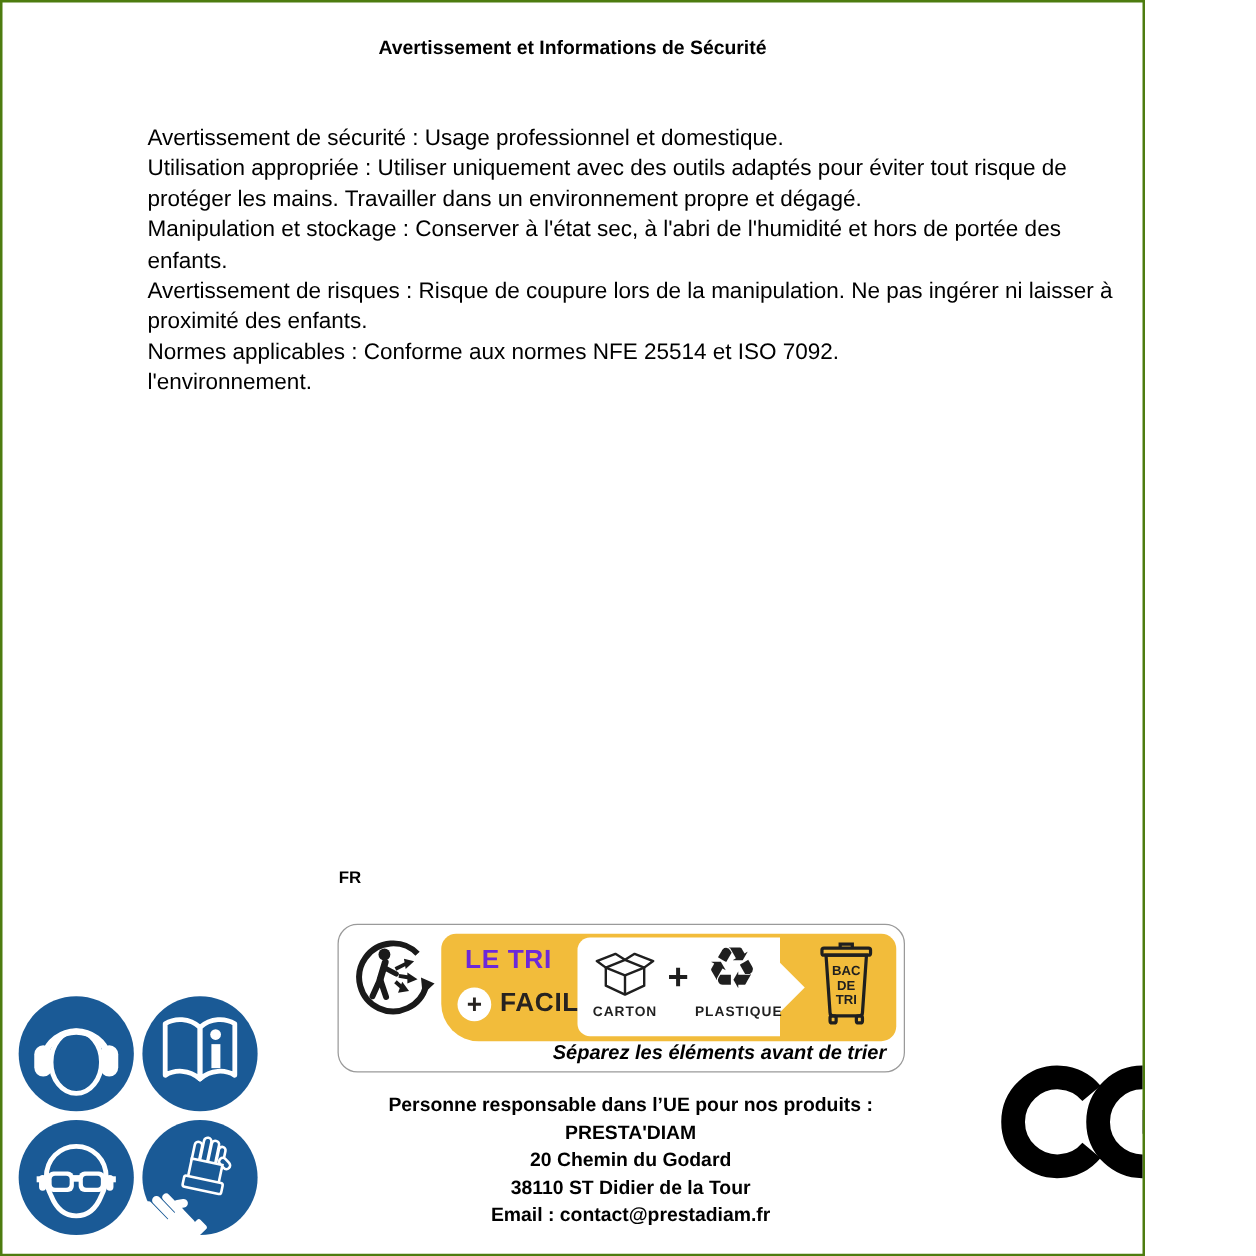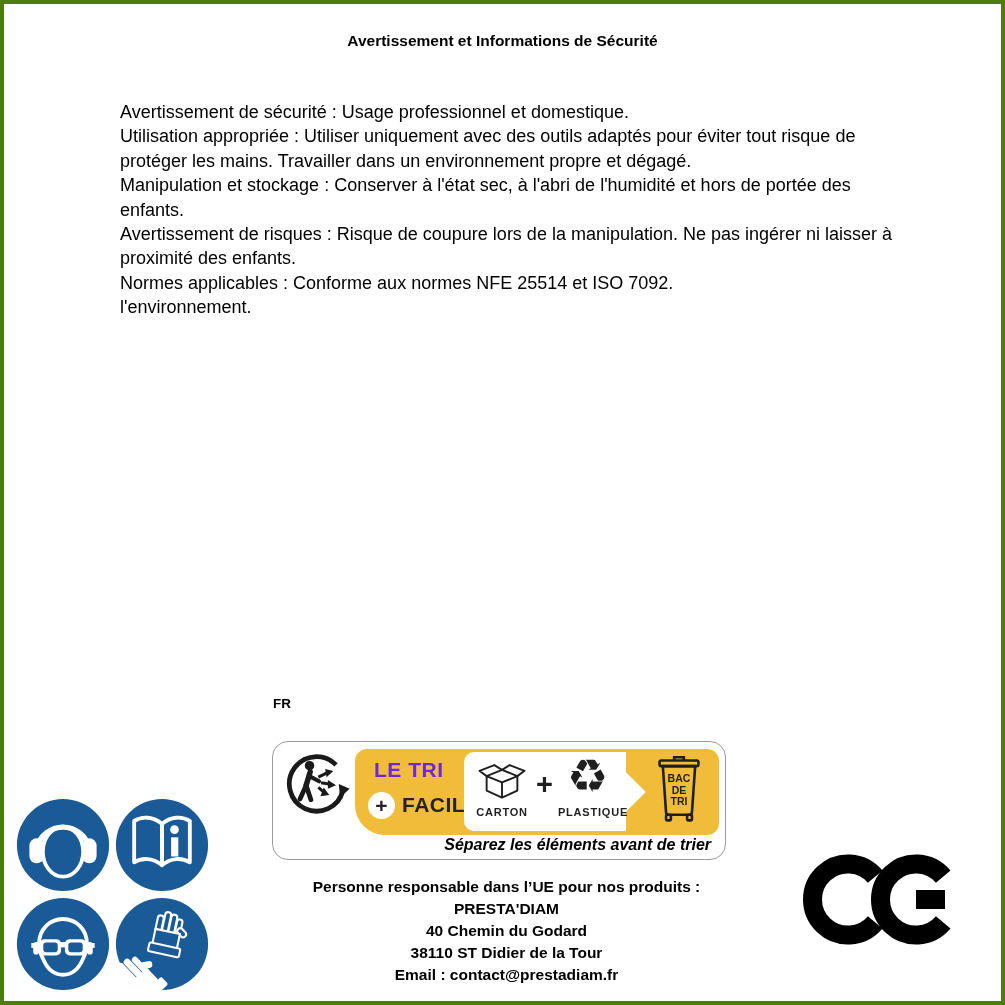--- a/index.html
+++ b/index.html
@@ -1,20 +1,20 @@
 <!DOCTYPE html>
 <html><head>
 <meta charset="utf-8">
 <style>
   html,body{margin:0;padding:0;background:#fff;}
   .page{
     position:relative;
-    width:1005px;height:1005px;
+    width:916px;height:1005px;
     box-sizing:border-box;
-    border:4px solid #4d7c0f;
+    border:2px solid #4d7c0f;
     background:#fff;
     font-family:"Liberation Sans", sans-serif;
     color:#000;
     overflow:hidden;
   }
   .title{
     position:absolute;top:28px;left:0;right:0;
     text-align:center;font-size:15.5px;font-weight:bold;
   }
   .body-text{
@@ -204,21 +204,21 @@
       <text x="30" y="49" text-anchor="middle" font-family="Liberation Sans, sans-serif" font-size="13" font-weight="bold" fill="#1f1f1f">DE</text>
       <text x="30" y="63" text-anchor="middle" font-family="Liberation Sans, sans-serif" font-size="13" font-weight="bold" fill="#1f1f1f">TRI</text>
     </svg>
 
     <div class="tagline">Séparez les éléments avant de trier</div>
   </div>
 
   <div class="responsible">
     <div>Personne responsable dans l’UE pour nos produits :</div>
     <div>PRESTA'DIAM</div>
-    <div>40 Chemin du Godard</div>
+    <div>20 Chemin du Godard</div>
     <div>38110 ST Didier de la Tour</div>
     <div>Email : contact@prestadiam.fr</div>
   </div>
 
   <svg class="ce" viewBox="0 0 153 95">
     <path d="M74.2,24.7 A35.5,35.5 0 1 0 74.2,70.3" fill="none" stroke="#000" stroke-width="19"></path>
     <path d="M142.2,24.7 A35.5,35.5 0 1 0 142.2,70.3" fill="none" stroke="#000" stroke-width="19"></path>
     <path d="M115,47.5 L144,47.5" fill="none" stroke="#000" stroke-width="19"></path>
   </svg>
 

